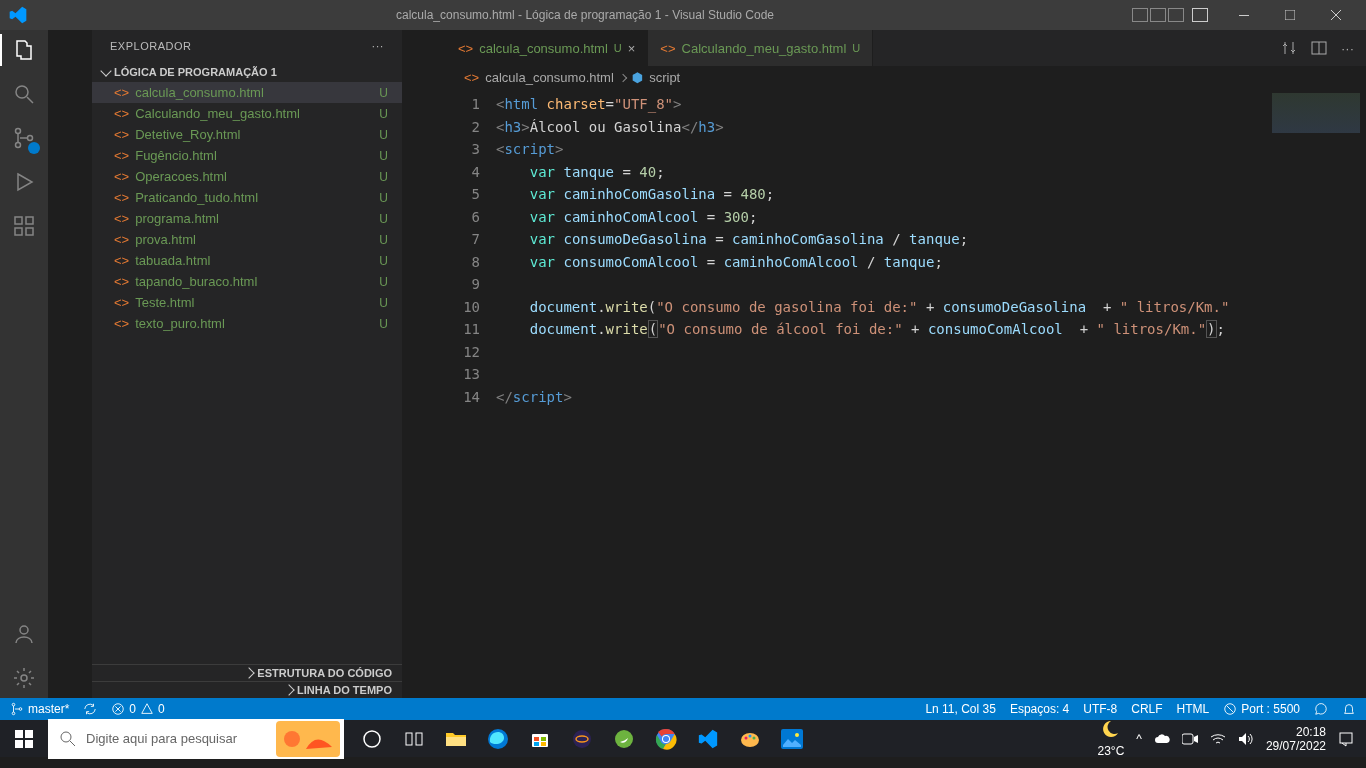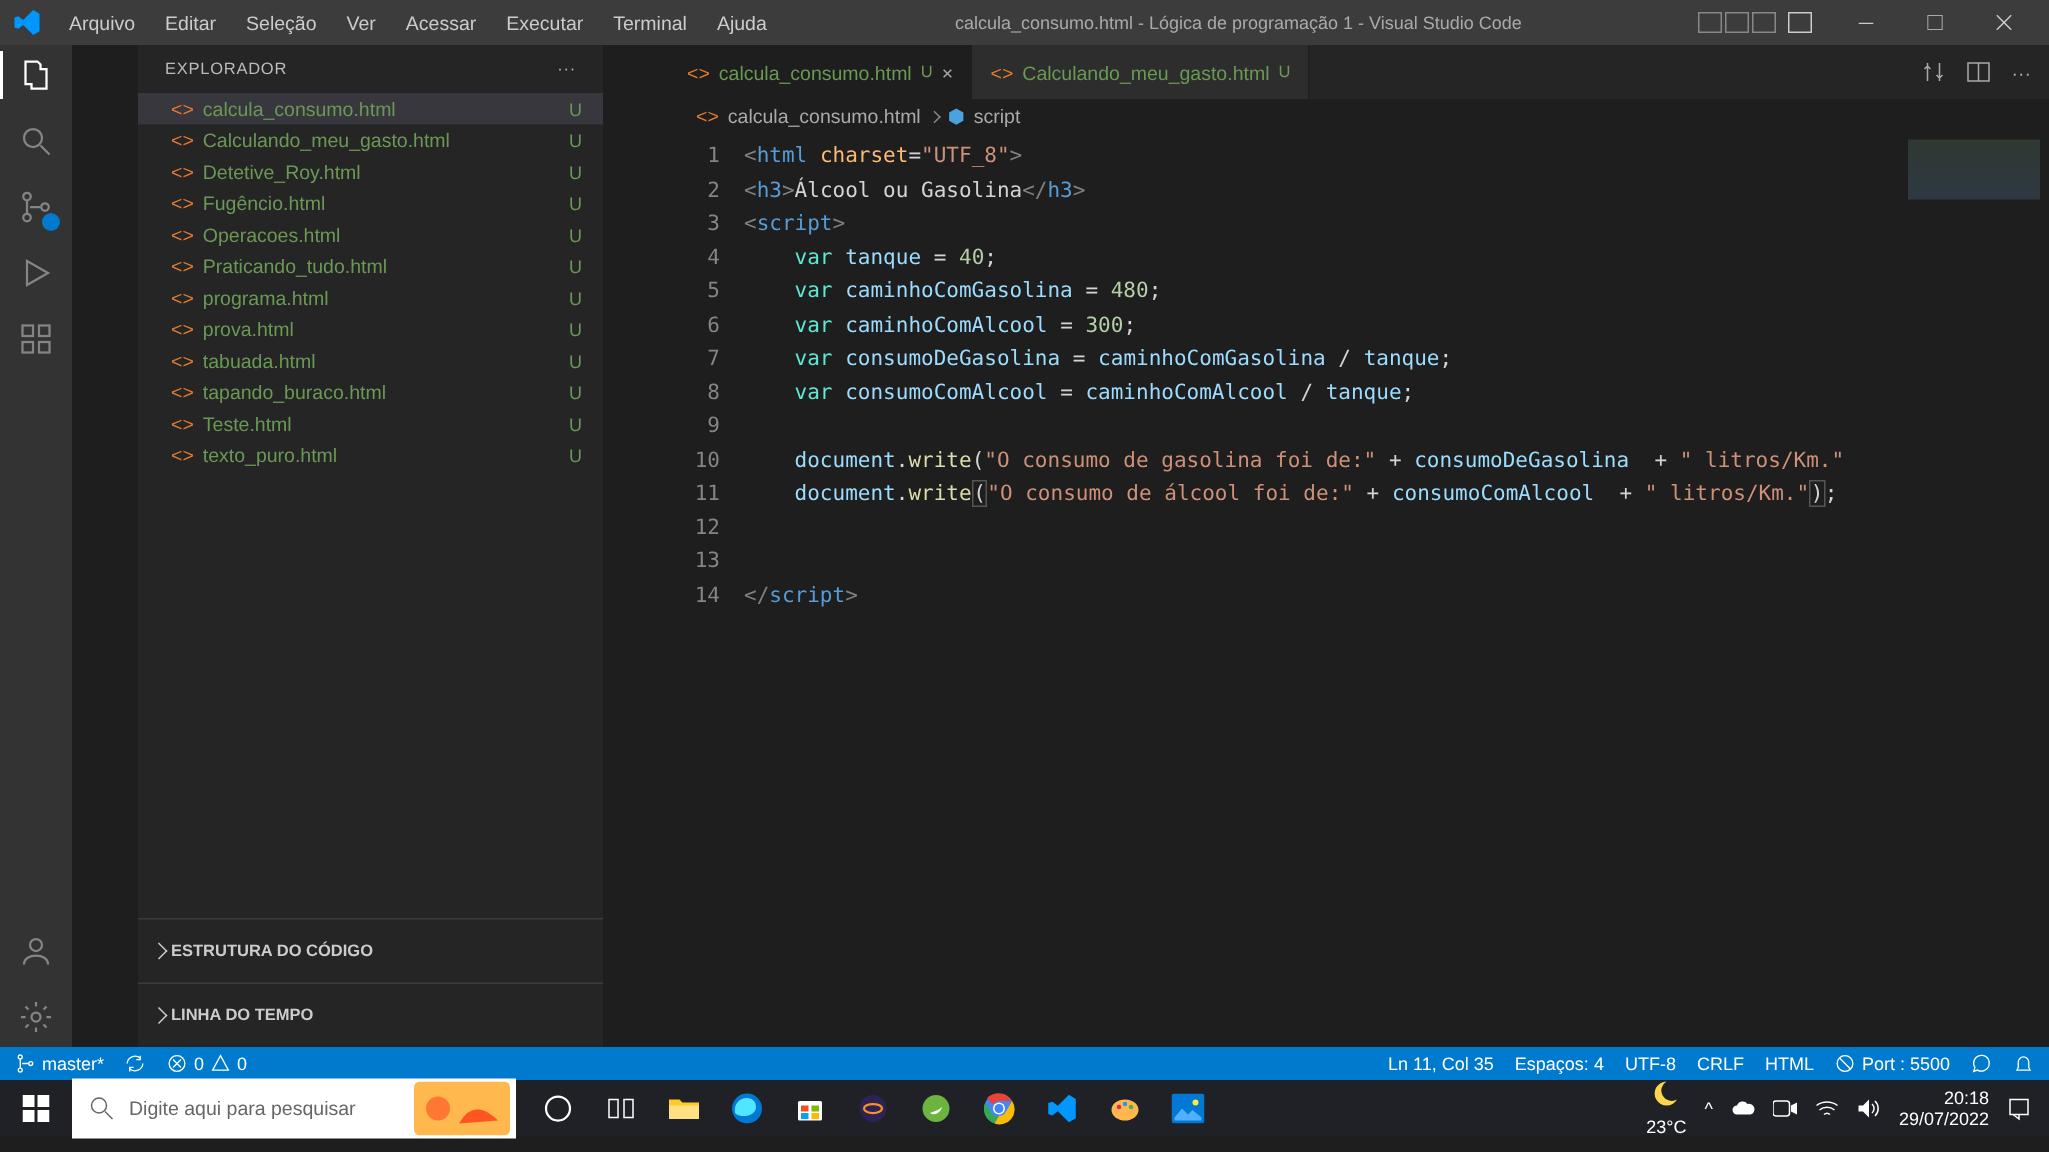--- a/index.html
+++ b/index.html
@@ -73,28 +73,29 @@
   cursor: pointer;
   color: #6a9955;
   font-size: 13px;
   justify-content: space-between;
 }
 .file-item.selected { background: #37373d; }
 .file-item .file-name { display: flex; align-items: center; gap: 6px; }
 .file-icon { color: #e37933; font-size: 13px; }
 .file-status { color: #6a9955; margin-right: 4px; font-size: 12px; }
 .sidebar-section {
-  padding: 15px 10px;
+  padding: 2px 10px;
   font-weight: bold;
   font-size: 11px;
   color: #ccc;
   display: flex;
   align-items: center;
   gap: 4px;
   border-top: 1px solid #3c3c3c;
+  justify-content: flex-end;
 }
 .editor-area { flex: 1; display: flex; flex-direction: column; background: #1e1e1e; }
 .tabs {
   height: 36px;
   background: #252526;
   display: flex;
   align-items: stretch;
   justify-content: space-between;
 }
 .tabs-left { display: flex; }
@@ -204,30 +205,20 @@
 </style>
 </head>
 <body>
 
 <div class="titlebar">
   <span class="logo">
     <svg viewBox="0 0 24 24" width="20" height="20">
         <path fill="#0098ff" d="M17 2l5 3v14l-5 3-8-8-4 3-3-1V8l3-1 4 3 8-8z"></path>
       </svg>
   </span>
-  <div class="menu-items">
-    <div class="menu-item">Arquivo</div>
-    <div class="menu-item">Editar</div>
-    <div class="menu-item">Seleção</div>
-    <div class="menu-item">Ver</div>
-    <div class="menu-item">Acessar</div>
-    <div class="menu-item">Executar</div>
-    <div class="menu-item">Terminal</div>
-    <div class="menu-item">Ajuda</div>
-  </div>
   <div class="title-center">calcula_consumo.html - Lógica de programação 1 - Visual Studio Code</div>
   <div class="window-controls">
     <div class="layout-icons">
       <span class="layout-icon"></span>
         <span class="layout-icon"></span>
         <span class="layout-icon"></span>
       <span style="width:4px"></span>
         <span class="layout-icon" style="border-color:#ccc"></span>
     </div>
     <div class="win-btn">
@@ -299,20 +290,24 @@
             <path fill="none" stroke="currentColor" stroke-width="1.5" d="M12 2v3M12 19v3M2 12h3M19 12h3M5 5l2 2M17 17l2 2M19 5l-2 2M7 17l-2 2"></path>
           </svg>
         </div>
     </div>
   </div>
 
   <div class="sidebar">
     <div class="sidebar-header">
       <span>EXPLORADOR</span>
       <span>···</span>
+    </div>
+    <div class="folder-header">
+      <span class="chevron down"></span>
+      <span>LÓGICA DE PROGRAMAÇÃO 1</span>
     </div>
     <div class="file-list">
       <div class="file-item selected">
           <span class="file-name">
             <span class="file-icon">&lt;&gt;</span>
             <span>calcula_consumo.html</span>
           </span>
           <span class="file-status">U</span>
         </div>
       <div class="file-item">

